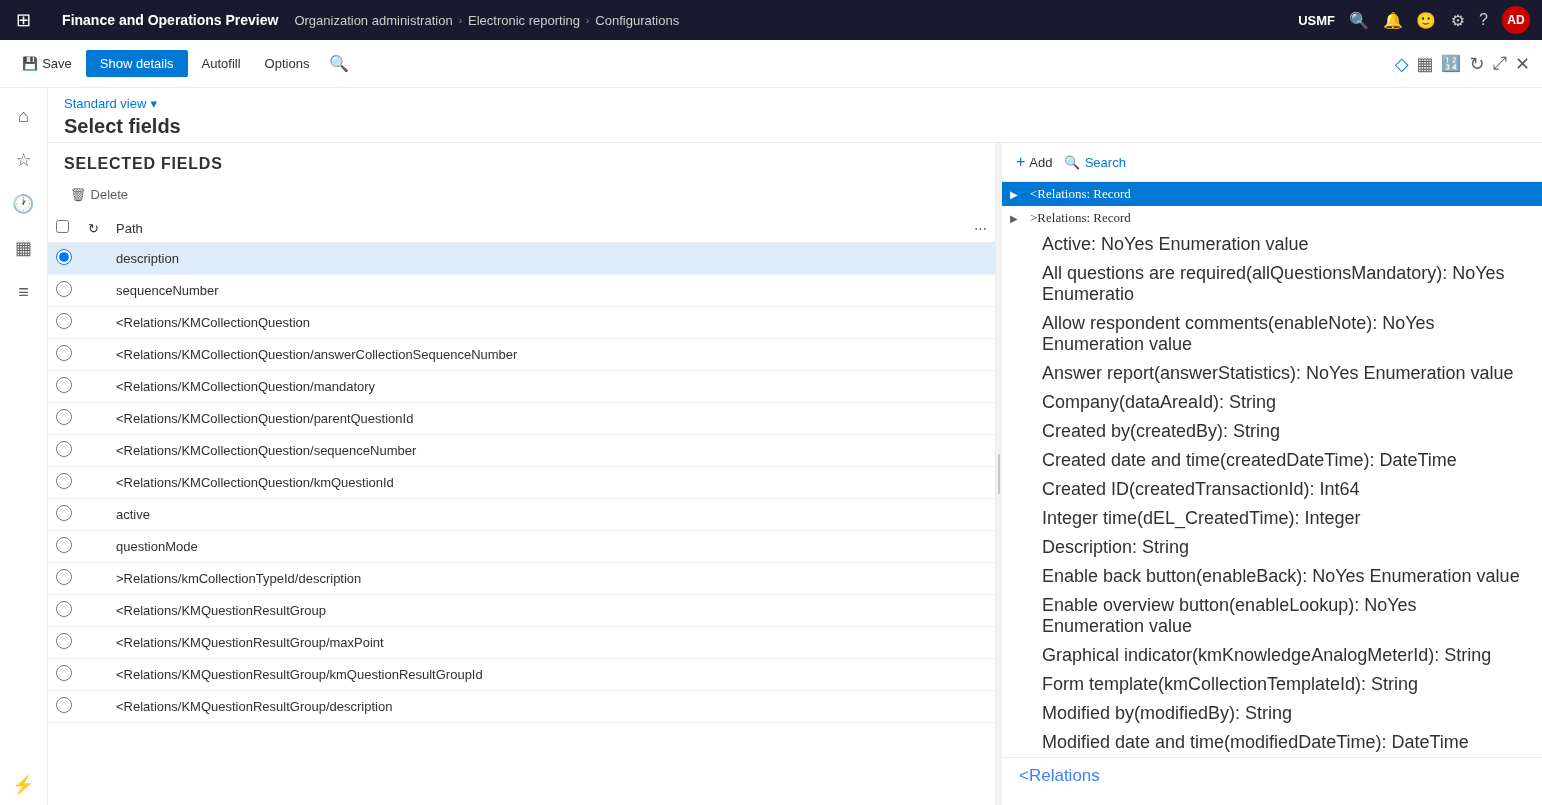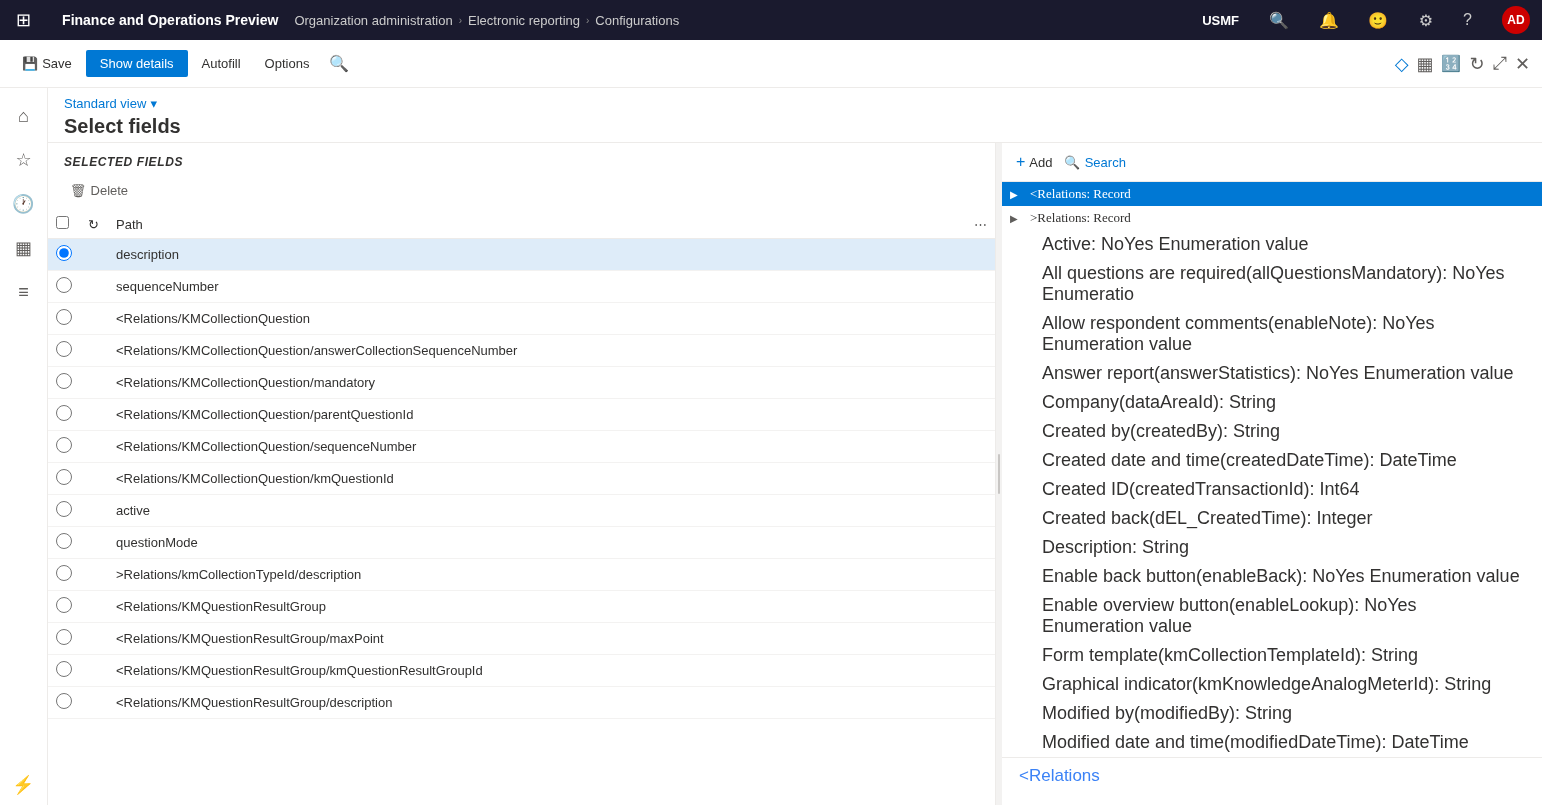--- a/index.html
+++ b/index.html
@@ -13,21 +13,21 @@
       color: white;
       height: 40px;
       padding: 0 12px;
       gap: 8px;
     }
     .top-nav .app-grid-icon { font-size: 18px; cursor: pointer; padding: 4px; }
     .top-nav .app-title { font-size: 14px; font-weight: 600; color: white; margin-right: 8px; padding-left: 19px; }
     .top-nav .breadcrumb { display: flex; align-items: center; gap: 6px; font-size: 13px; color: #ccc; }
     .top-nav .breadcrumb a { color: #ccc; text-decoration: none; }
     .top-nav .breadcrumb-sep { color: #888; font-size: 10px; }
-    .top-nav-right { margin-left: auto; display: flex; align-items: center; gap: 30px; color: #ccc; font-size: 14px; justify-content: space-between; }
+    .top-nav-right { margin-left: auto; display: flex; align-items: center; gap: 14px; color: #ccc; font-size: 14px; justify-content: space-between; }
     .top-nav-right .company { font-size: 13px; font-weight: 600; color: white; }
     .top-nav-right .icon-btn { cursor: pointer; font-size: 16px; color: #ccc; }
     .top-nav-right .avatar { width: 28px; height: 28px; background: #c00; border-radius: 50%; display: flex; align-items: center; justify-content: center; font-size: 12px; font-weight: 700; color: white; cursor: pointer; }
 
     
     .toolbar {
       display: flex;
       align-items: center;
       background: white;
       height: 48px;
@@ -94,23 +94,22 @@
 
     
     .left-panel {
       flex: 1;
       background: white;
       overflow: auto;
       border-right: 1px solid #edebe9;
     }
     .section-header {
       padding: 12px 16px 6px 16px;
-      font-size: 12px; font-weight: 700; color: #323130; letter-spacing: 0.05em;
+      font-size: 16px; font-weight: 700; color: #323130; letter-spacing: 0.05em;
       text-transform: uppercase;
-      font-style: italic;
     }
     .toolbar-row {
       display: flex; align-items: center; gap: 8px;
       padding: 4px 16px 8px 16px;
     }
     .btn-delete {
       display: flex; align-items: center; gap: 4px;
       color: #605e5c; background: none; border: none; cursor: pointer; font-size: 13px; padding: 4px 6px; border-radius: 2px;
     }
 
@@ -414,26 +413,26 @@
               <span class="item-text">&gt;Relations: Record</span>
             </div>
             <div class="tree-item-leaf">Active: NoYes Enumeration value</div>
             <div class="tree-item-leaf">All questions are required(allQuestionsMandatory): NoYes Enumeratio</div>
             <div class="tree-item-leaf">Allow respondent comments(enableNote): NoYes Enumeration value</div>
             <div class="tree-item-leaf">Answer report(answerStatistics): NoYes Enumeration value</div>
             <div class="tree-item-leaf">Company(dataAreaId): String</div>
             <div class="tree-item-leaf">Created by(createdBy): String</div>
             <div class="tree-item-leaf">Created date and time(createdDateTime): DateTime</div>
             <div class="tree-item-leaf">Created ID(createdTransactionId): Int64</div>
-            <div class="tree-item-leaf">Created back(dEL_CreatedTime): Integer</div>
+            <div class="tree-item-leaf">Integer time(dEL_CreatedTime): Integer</div>
             <div class="tree-item-leaf">Description: String</div>
             <div class="tree-item-leaf">Enable back button(enableBack): NoYes Enumeration value</div>
             <div class="tree-item-leaf">Enable overview button(enableLookup): NoYes Enumeration value</div>
+            <div class="tree-item-leaf">Graphical indicator(kmKnowledgeAnalogMeterId): String</div>
             <div class="tree-item-leaf">Form template(kmCollectionTemplateId): String</div>
-            <div class="tree-item-leaf">Graphical indicator(kmKnowledgeAnalogMeterId): String</div>
             <div class="tree-item-leaf">Modified by(modifiedBy): String</div>
             <div class="tree-item-leaf">Modified date and time(modifiedDateTime): DateTime</div>
             <div class="tree-item-leaf">Modified ID(modifiedTransactionId): Int64</div>
           </div>
         <div class="bottom-preview">&lt;Relations</div>
       </div>
     </div>
   </div>
 </div>
 

